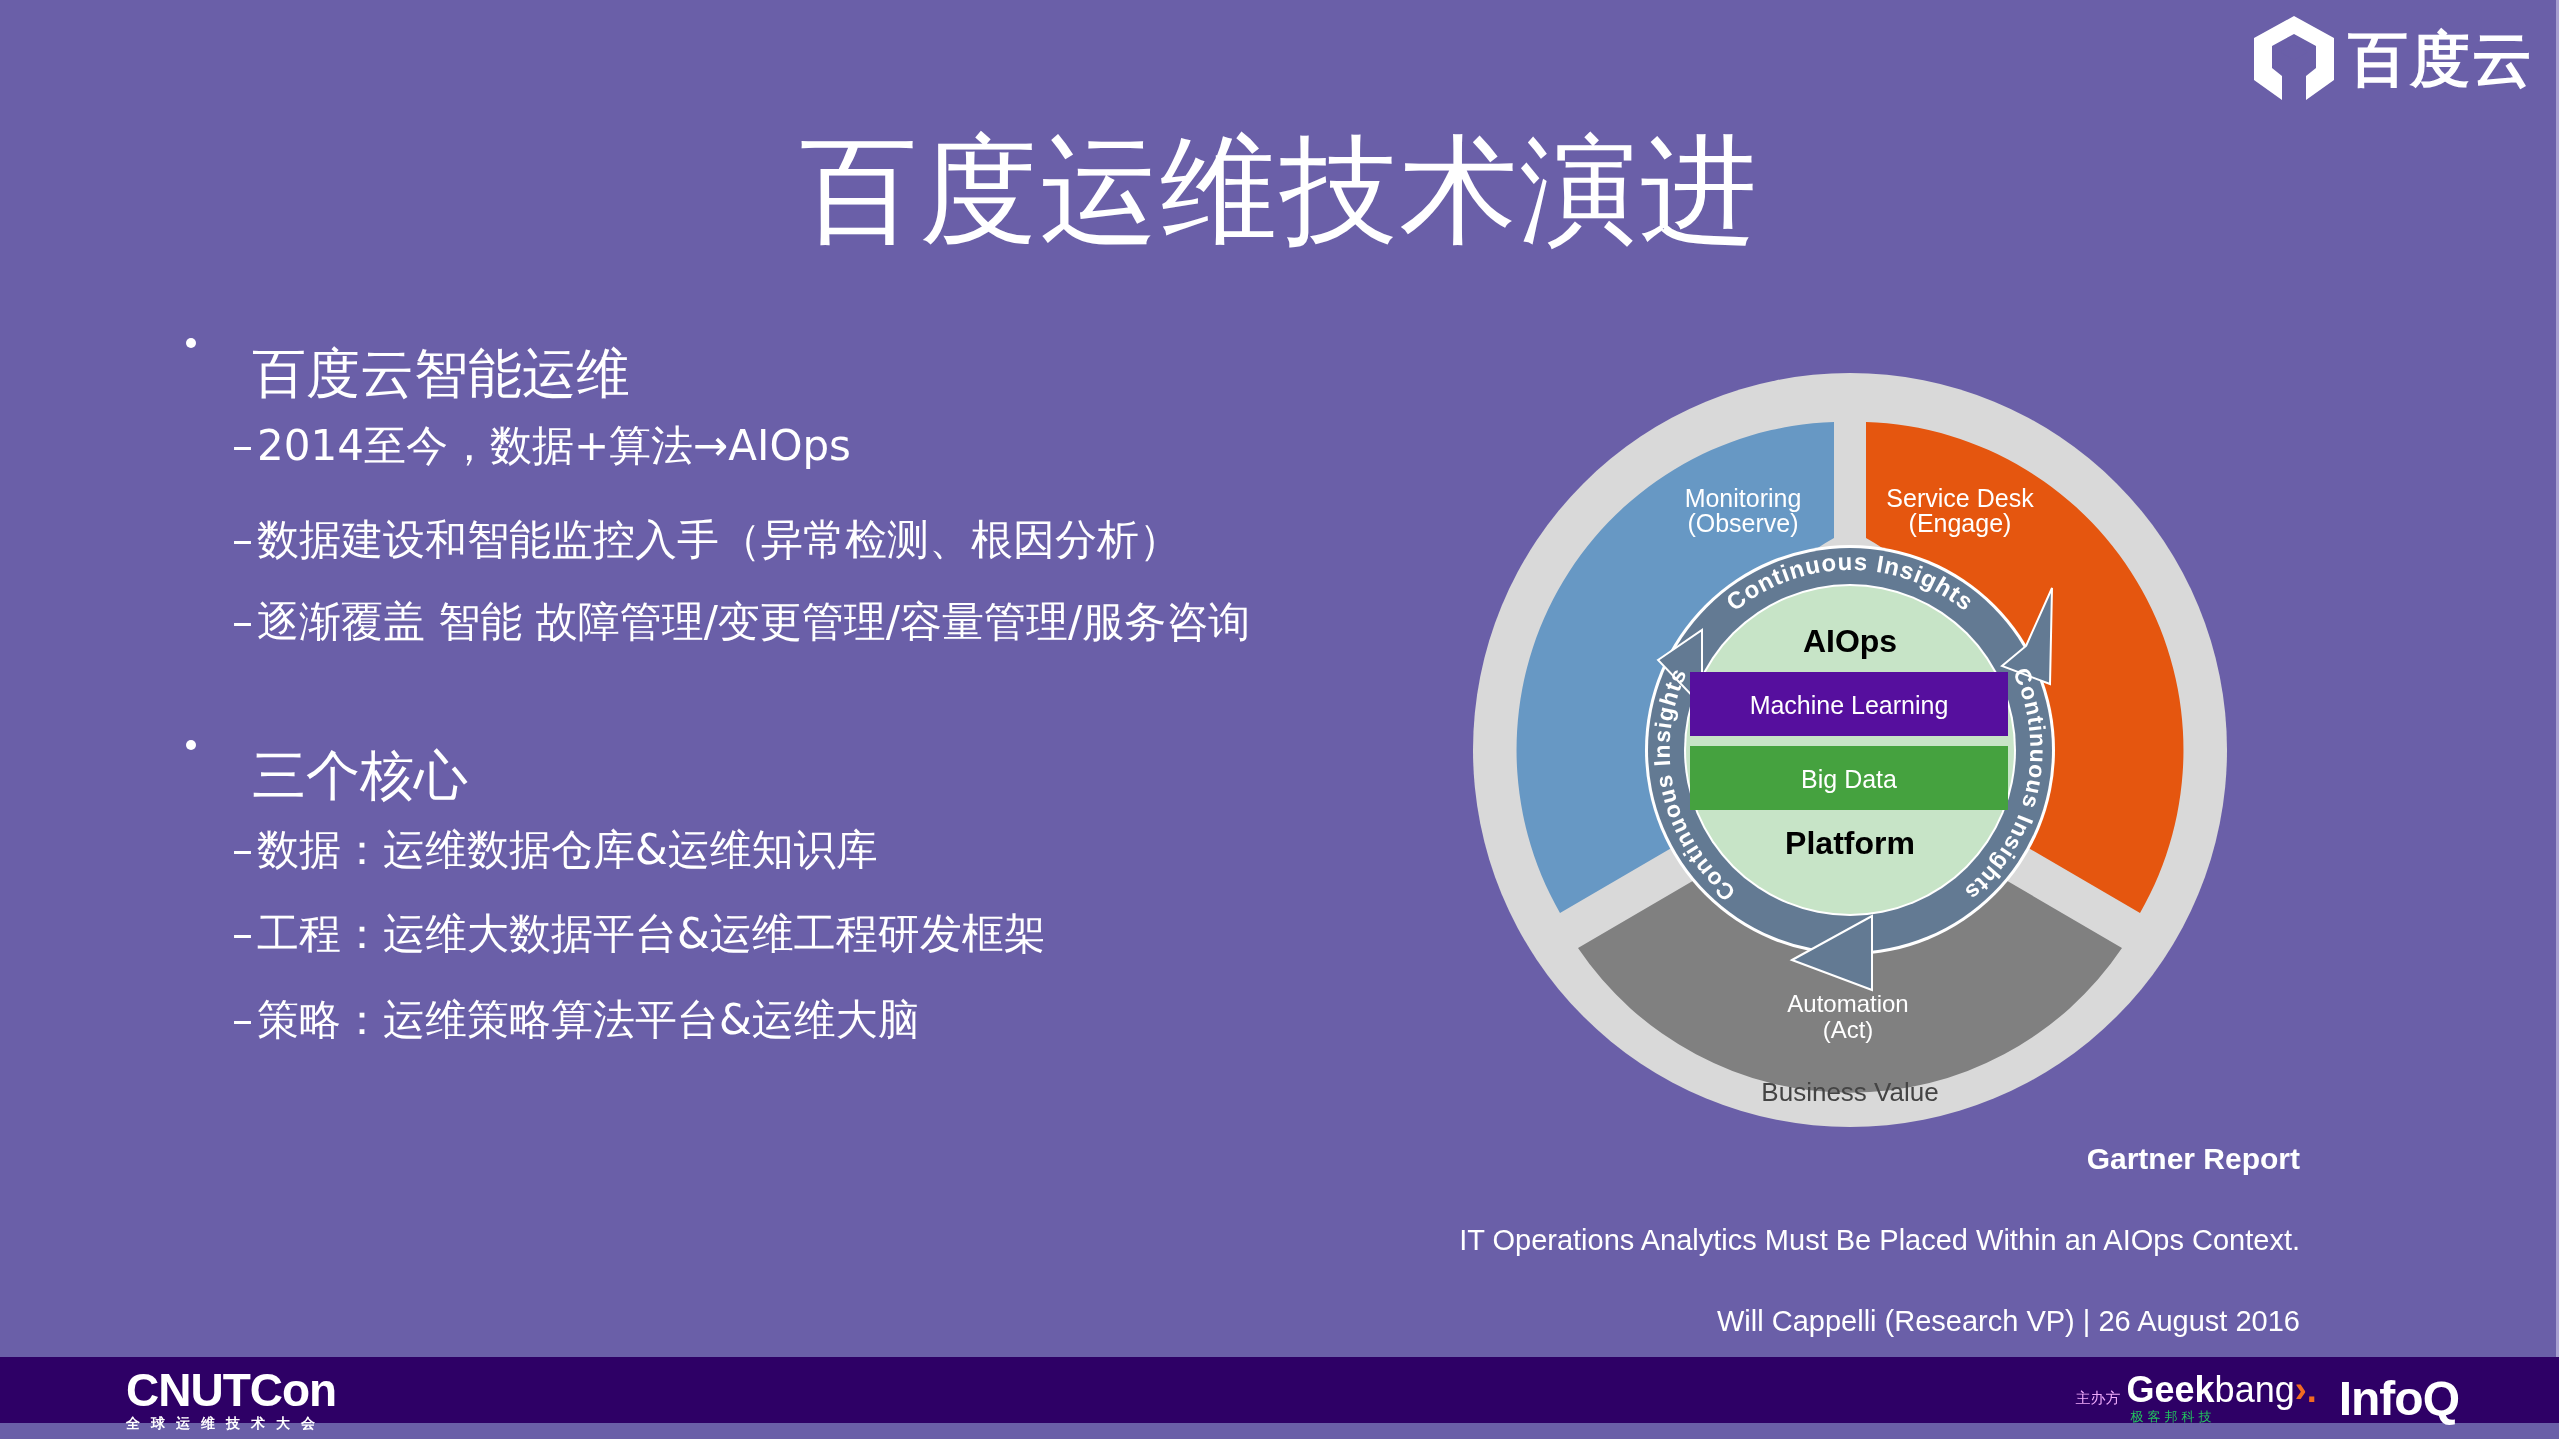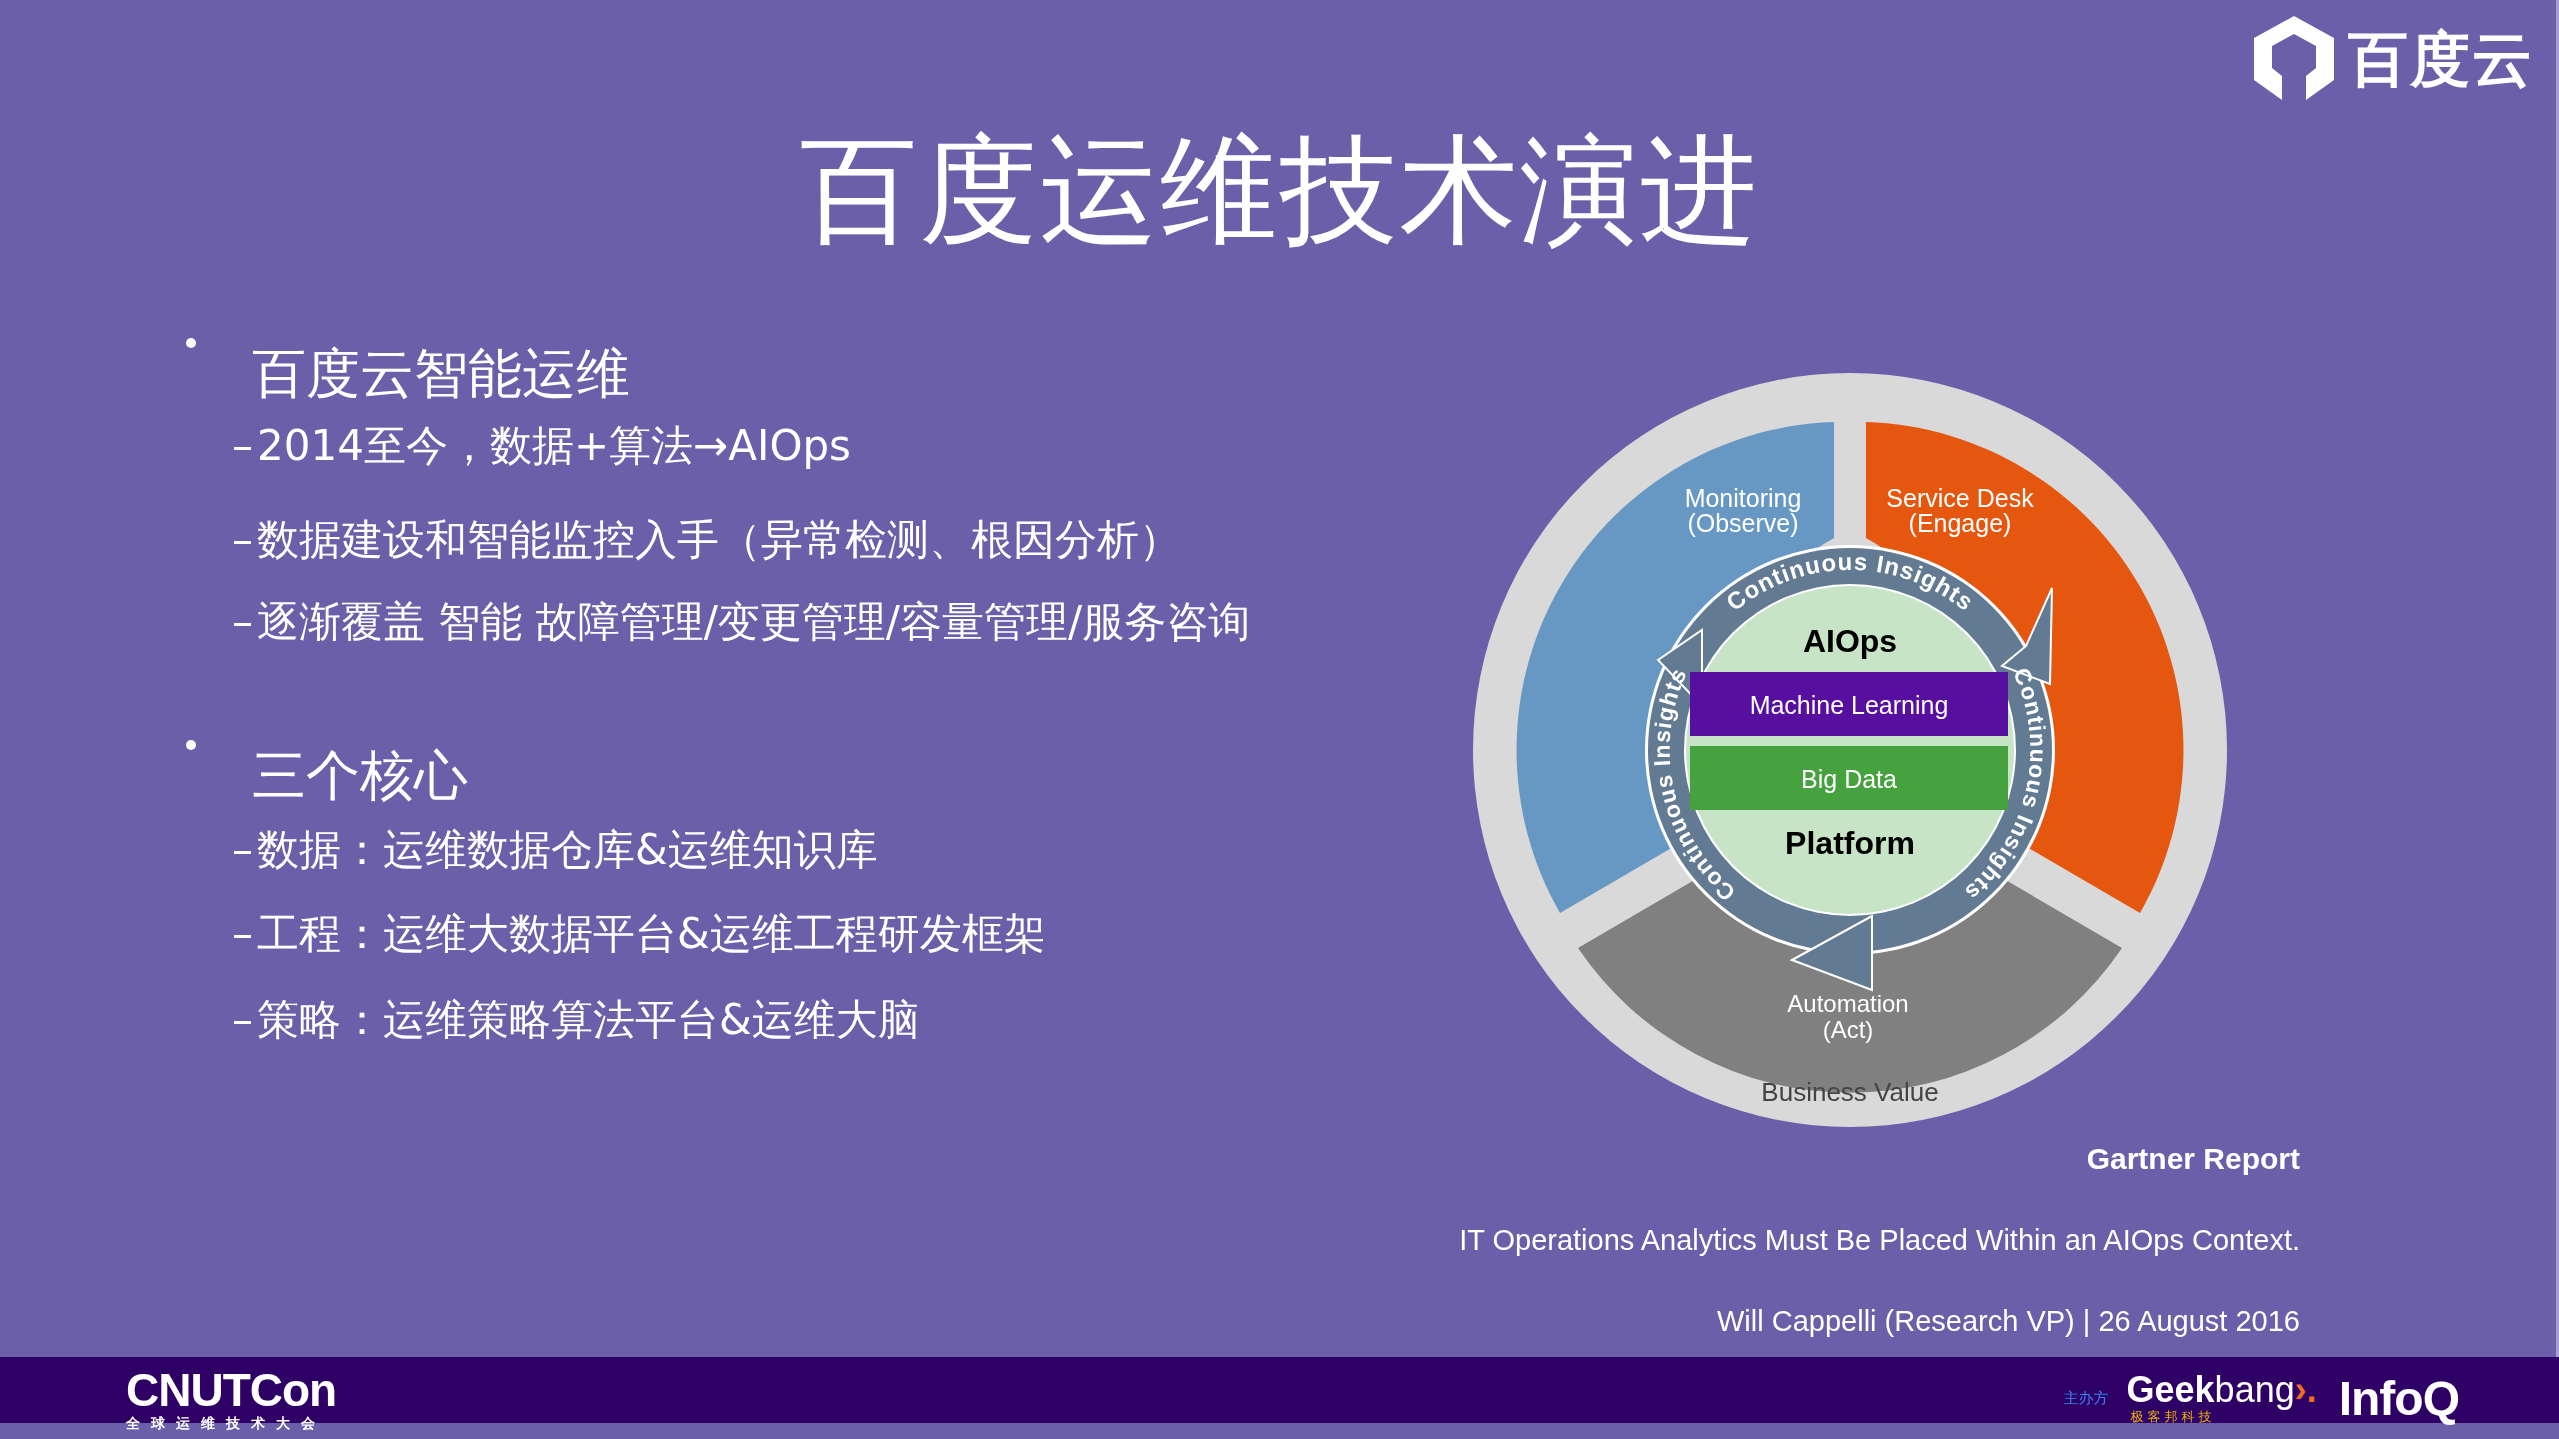--- a/index.html
+++ b/index.html
@@ -33,26 +33,26 @@
 
   .citation { position: absolute; left: 1400px; width: 900px; top: 1142px; text-align: right; color: #fff; }
   .citation .c-title { font-size: 30px; font-weight: bold; font-family: "Liberation Sans", sans-serif; line-height: 34px; }
   .citation .c-line { font-size: 29px; font-family: "Liberation Sans", sans-serif; line-height: 34px; margin-top: 47px; }
 
   .footer { position: absolute; left: 0; top: 1357px; width: 2559px; height: 66px; background: #2e0066; }
   .cnutcon { position: absolute; left: 126px; top: 10px; }
   .cnutcon .brand { font-family: "Liberation Sans", sans-serif; font-weight: bold; font-size: 46px; letter-spacing: -1px; line-height: 46px; color: #fff; }
   .cnutcon .sub-brand { font-size: 14px; letter-spacing: 11px; color: #fff; margin-top: 2px; font-weight: bold; }
   .sponsors { position: absolute; right: 100px; top: 14px; display: flex; align-items: center; }
-  .sponsors .host { font-size: 15px; margin-right: 18px; color: #3b82f6; }
+  .sponsors .host { font-size: 15px; margin-right: 6px; color: #f0abfc; }
   .geek { display: flex; flex-direction: column; margin-right: 22px; }
   .geek .g-main { font-family: "Liberation Sans", sans-serif; font-size: 36px; line-height: 36px; color: #fff; }
   .geek .g-main b { font-weight: bold; }
   .geek .g-main .acc { color: #f26b21; font-weight: bold; }
-  .geek .g-sub { font-size: 13px; letter-spacing: 4px; color: #eab308; margin-left: 4px; }
+  .geek .g-sub { font-size: 13px; letter-spacing: 4px; color: #22c55e; margin-left: 4px; }
   .infoq { font-family: "Liberation Sans", sans-serif; font-weight: bold; font-size: 48px; color: #fff; letter-spacing: -1px; }
 </style>
 </head>
 <body>
 
 <div class="slide"></div>
 <div class="right-edge"></div>
 
 <div class="logo">
   <svg viewBox="0 0 88 92">

